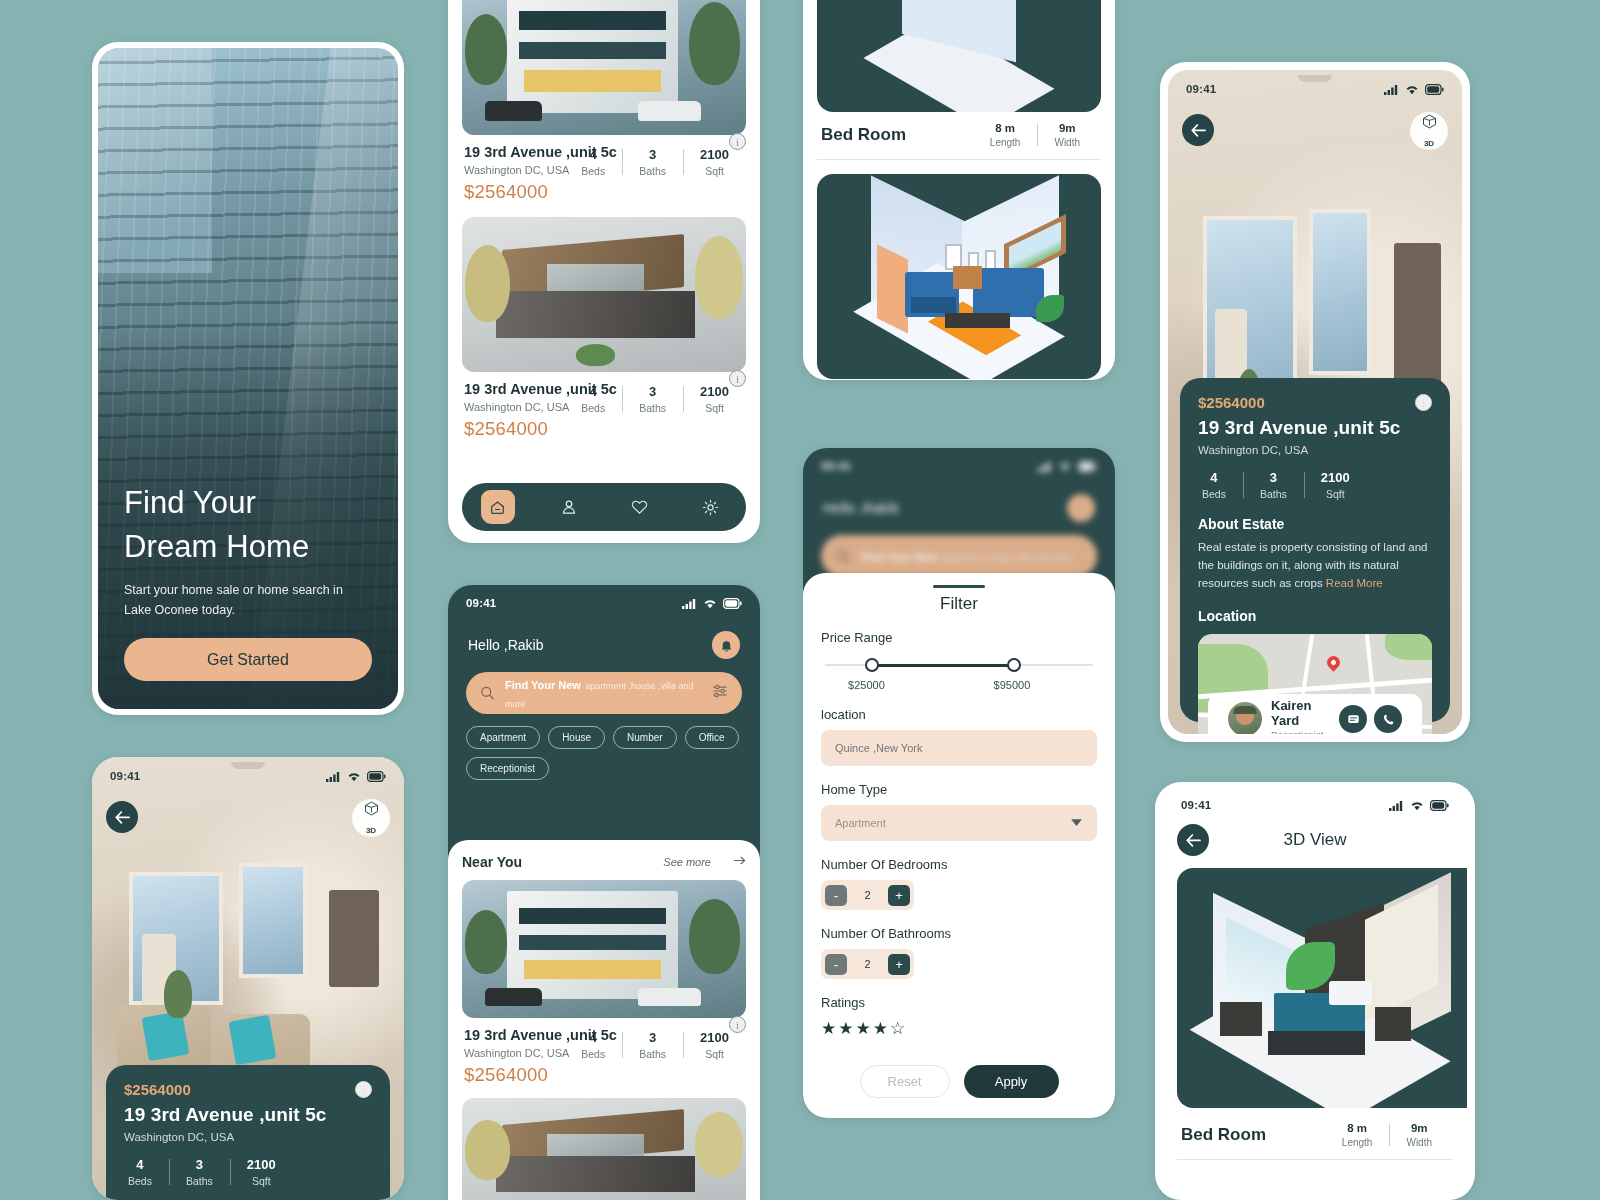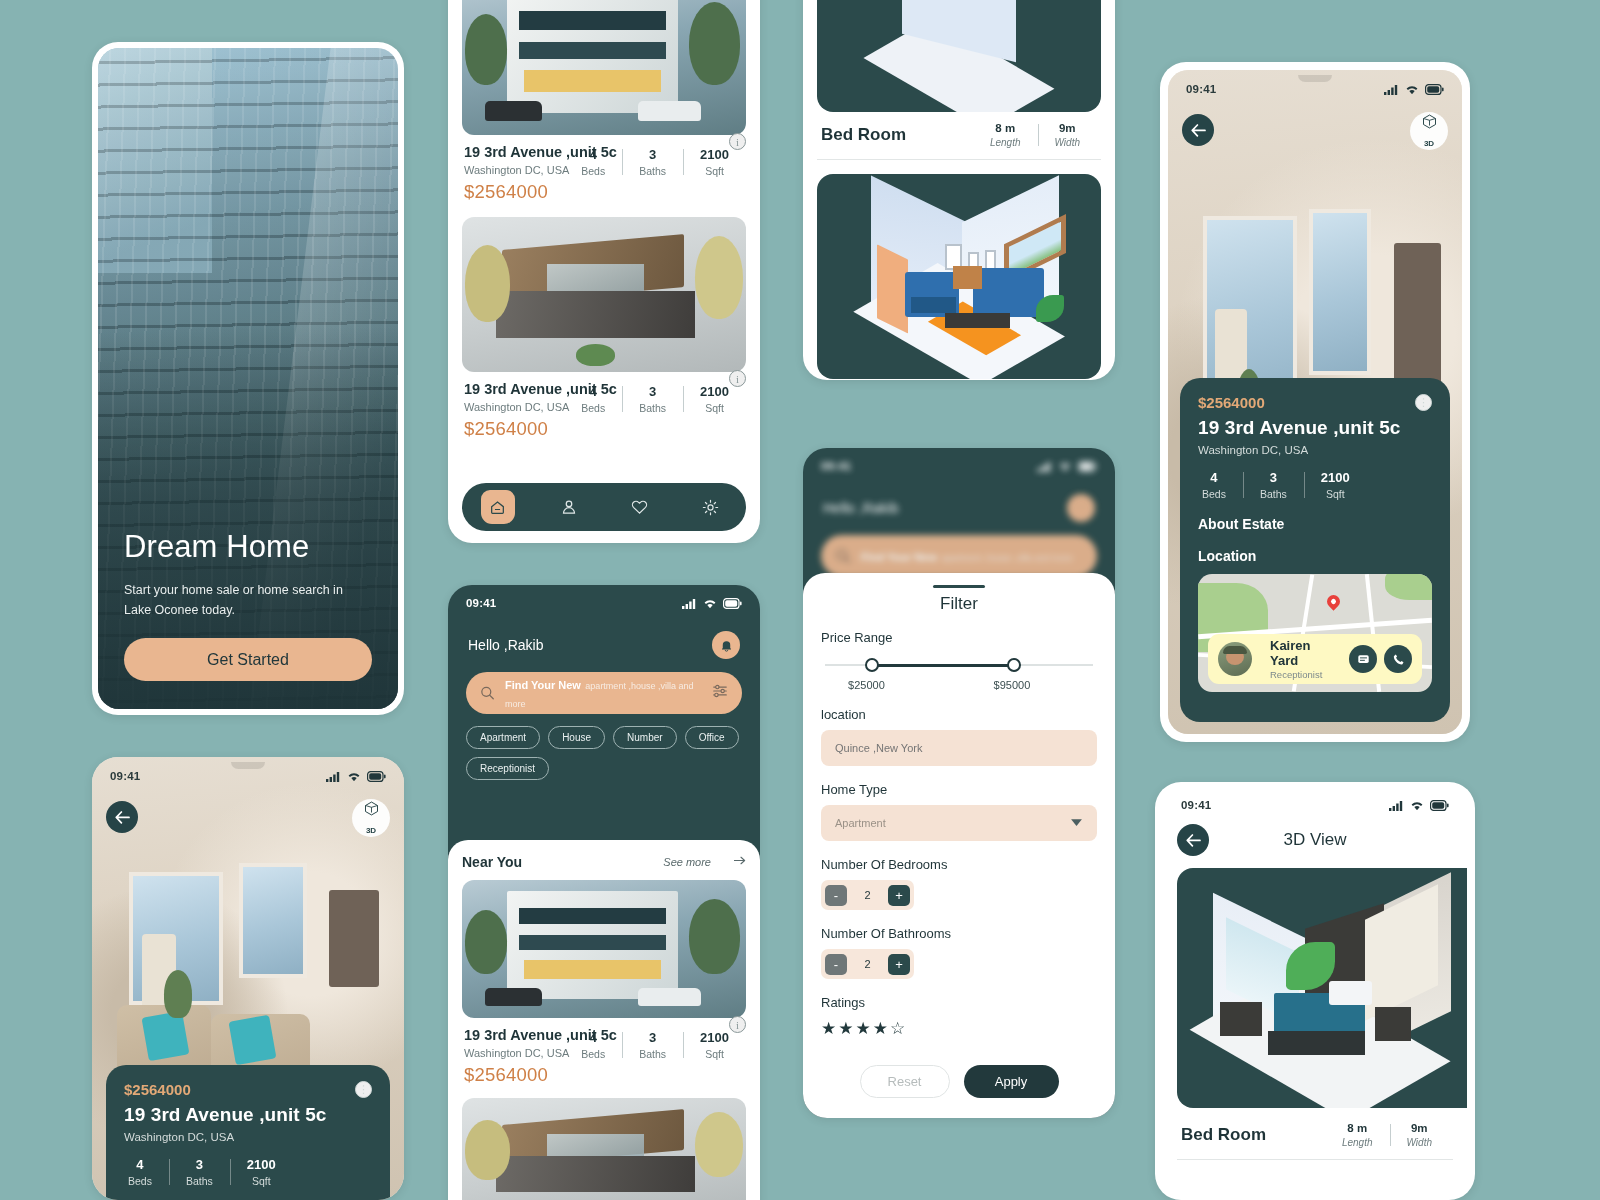--- a/index.html
+++ b/index.html
@@ -98,22 +98,22 @@
   .read-more{ color:#e3a977; cursor:pointer; }
   .map-card{ margin-top:10px; height:118px; border-radius:14px; overflow:hidden;
     position:relative; background:#dcdcd6; }
   .map-green{ position:absolute; background:#a9cf8e; }
   .map-road{ position:absolute; background:#fff; }
   .pin{ position:absolute; width:13px; height:13px; background:#e8413c;
     border-radius:50% 50% 50% 0; transform:rotate(-45deg); }
   .pin::after{ content:""; position:absolute; left:4px; top:4px; width:5px; height:5px;
     background:#fff; border-radius:50%; }
   .agent{ position:absolute; left:10px; right:10px; bottom:8px; height:50px;
-    background:#fef9c3; border-radius:11px; display:flex; align-items:center;
-    padding:0 10px; gap:18px; }
+    background:#ffffff; border-radius:11px; display:flex; align-items:center;
+    padding:0 20px; gap:9px; }
   .avatar{ width:34px; height:34px; border-radius:50%; flex:none; overflow:hidden;
     background:linear-gradient(160deg,#8c9f7e,#5d6b52); position:relative; }
   .avatar::before{ content:""; position:absolute; left:8px; top:7px; width:18px; height:16px;
     border-radius:50%; background:#c79470; }
   .avatar::after{ content:""; position:absolute; left:5px; top:4px; width:24px; height:8px;
     border-radius:9px 9px 2px 2px; background:#4a5741; }
   .agent-name{ font-size:13px; font-weight:600; color:#20353a; }
   .agent-role{ font-size:9.5px; color:#7d8a8c; margin-top:1px; }
   .agent-acts{ margin-left:auto; display:flex; gap:7px; }
   .acta{ width:28px; height:28px; border-radius:50%; background:#2b4a4b;
@@ -196,21 +196,21 @@
   
   #bedroom-top{ left:803px; top:-60px; width:312px; height:440px; border-radius:24px;
     background:#fff; padding:12px 14px; box-shadow:0 2px 10px rgba(0,0,0,.10); }
   .iso-card{ width:100%; border-radius:16px; background:#2b4a4b; overflow:hidden;
     position:relative; }
   .room-row{ display:flex; align-items:center; padding:10px 4px 11px;
     border-bottom:1px solid #e2e6e6; }
   .room-name{ font-size:17px; font-weight:600; color:#1f3438; }
   .room-dims{ margin-left:auto; display:flex;justify-content:center; }
   .room-dims .spec .v{ color:#1f3438; font-size:11.5px;}
-  .room-dims .spec .k{ color:#6d7c7e; font-size:10px;font-style:italic;}
+  .room-dims .spec .k{ color:#6d7c7e; font-size:10px;}
   .room-dims .spec + .spec::before{ background:#c5cecf; }
 
   
   .iso{ position:absolute; }
   .iso-floor{ background:#f4f7fb;
     transform: rotate(45deg) skew(-15deg,-15deg); }
   .sofa{ background:#2f6fae; border-radius:3px; }
   .sofa-d{ background:#215887; }
   .door{ background:#f0ae7e; border-radius:1px; }
   .frame{ background:#fff; border:2px solid #b8c2cc; }
@@ -274,20 +274,21 @@
 </head>
 <body>
 
 <div class="screen" id="onboarding">
   <div class="inner">
     <div class="bldg-sky"></div>
     <div class="bldg-glass"></div>
     <div class="ob-scrim"></div>
     <div class="ob-content">
       <div class="ob-title">
+        <div>Find Your</div>
         <div>Dream Home</div>
       </div>
       <div class="ob-sub">Start your home sale or home search in Lake Oconee today.</div>
       <button class="ob-btn">Get Started</button>
     </div>
   </div>
 </div>
 
 <div class="screen" id="detail-bl">
   <div class="detail-photo">
@@ -767,20 +768,23 @@
         <div class="spec">
           <div class="v">3</div>
           <div class="k">Baths</div>
           </div>
         <div class="spec">
           <div class="v">2100</div>
           <div class="k">Sqft</div>
           </div>
       </div>
       <div class="sec-h">About Estate</div>
+      <div class="about-txt">
+        <span>Real estate is property consisting of land and the buildings on it, along with its natural resources such as crops </span><span class="read-more">Read More</span>
+      </div>
       <div class="sec-h">Location</div>
       <div class="map-card">
         <div class="map-green" style="left:-4%;top:8%;width:34%;height:58%;border-radius:0 40% 30% 0;"></div>
         <div class="map-green" style="right:-6%;top:-8%;width:26%;height:30%;border-radius:40% 0 0 40%;"></div>
         <div class="map-road" style="left:0;top:44%;width:100%;height:5px;transform:rotate(-4deg);"></div>
         <div class="map-road" style="left:0;top:72%;width:100%;height:4px;transform:rotate(3deg);"></div>
         <div class="map-road" style="left:44%;top:0;width:4px;height:100%;transform:rotate(9deg);"></div>
         <div class="map-road" style="left:74%;top:0;width:4px;height:100%;transform:rotate(-6deg);"></div>
         <div class="pin" style="left:55%;top:18%;"></div>
         <div class="agent">

